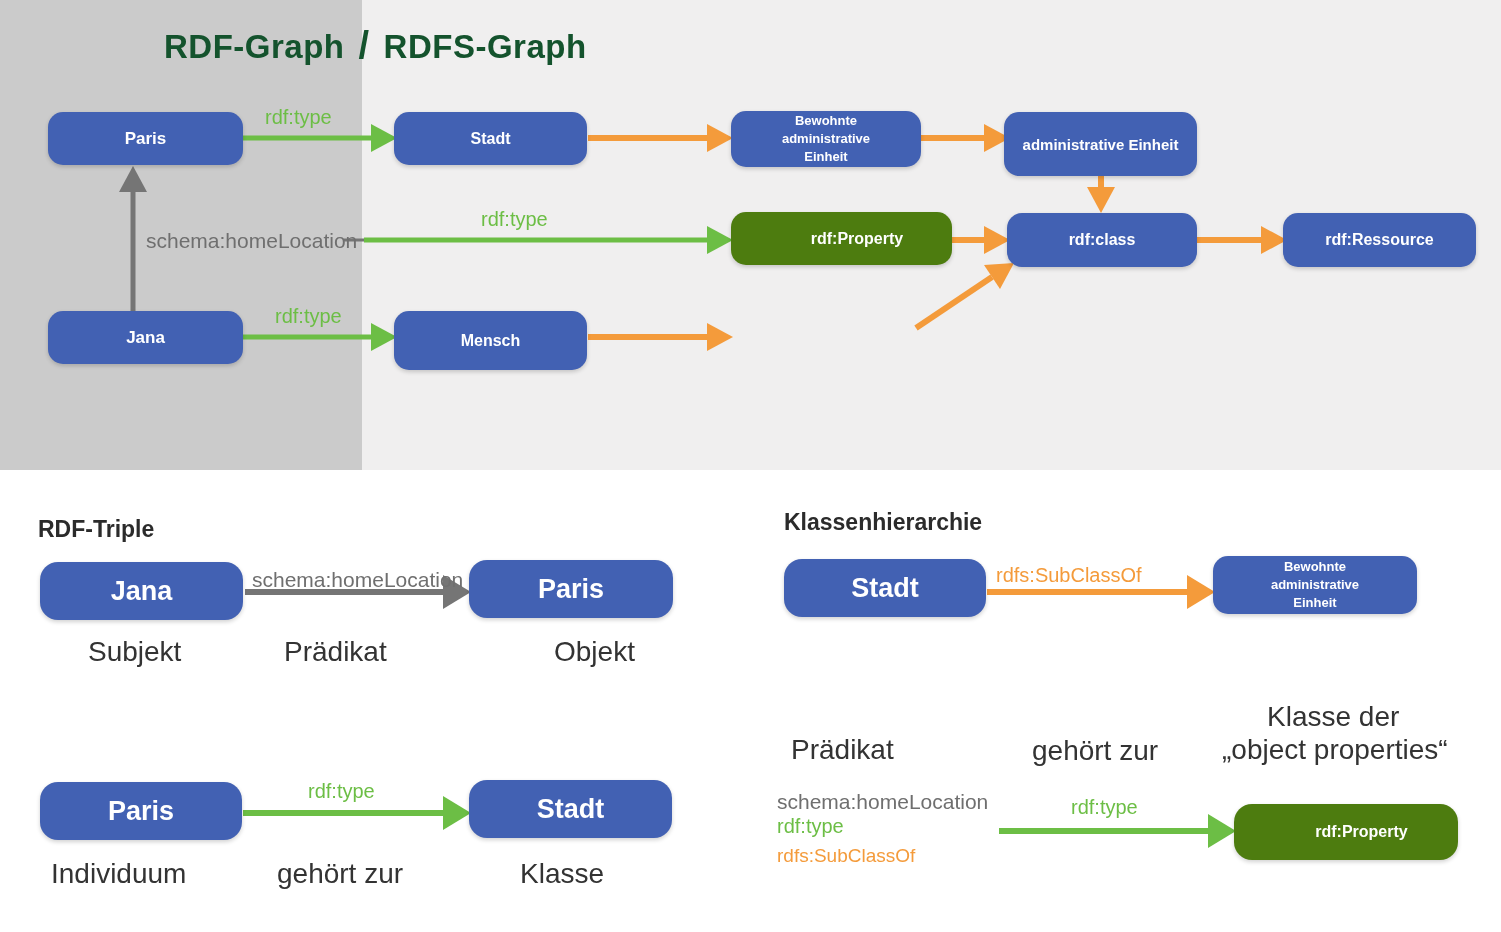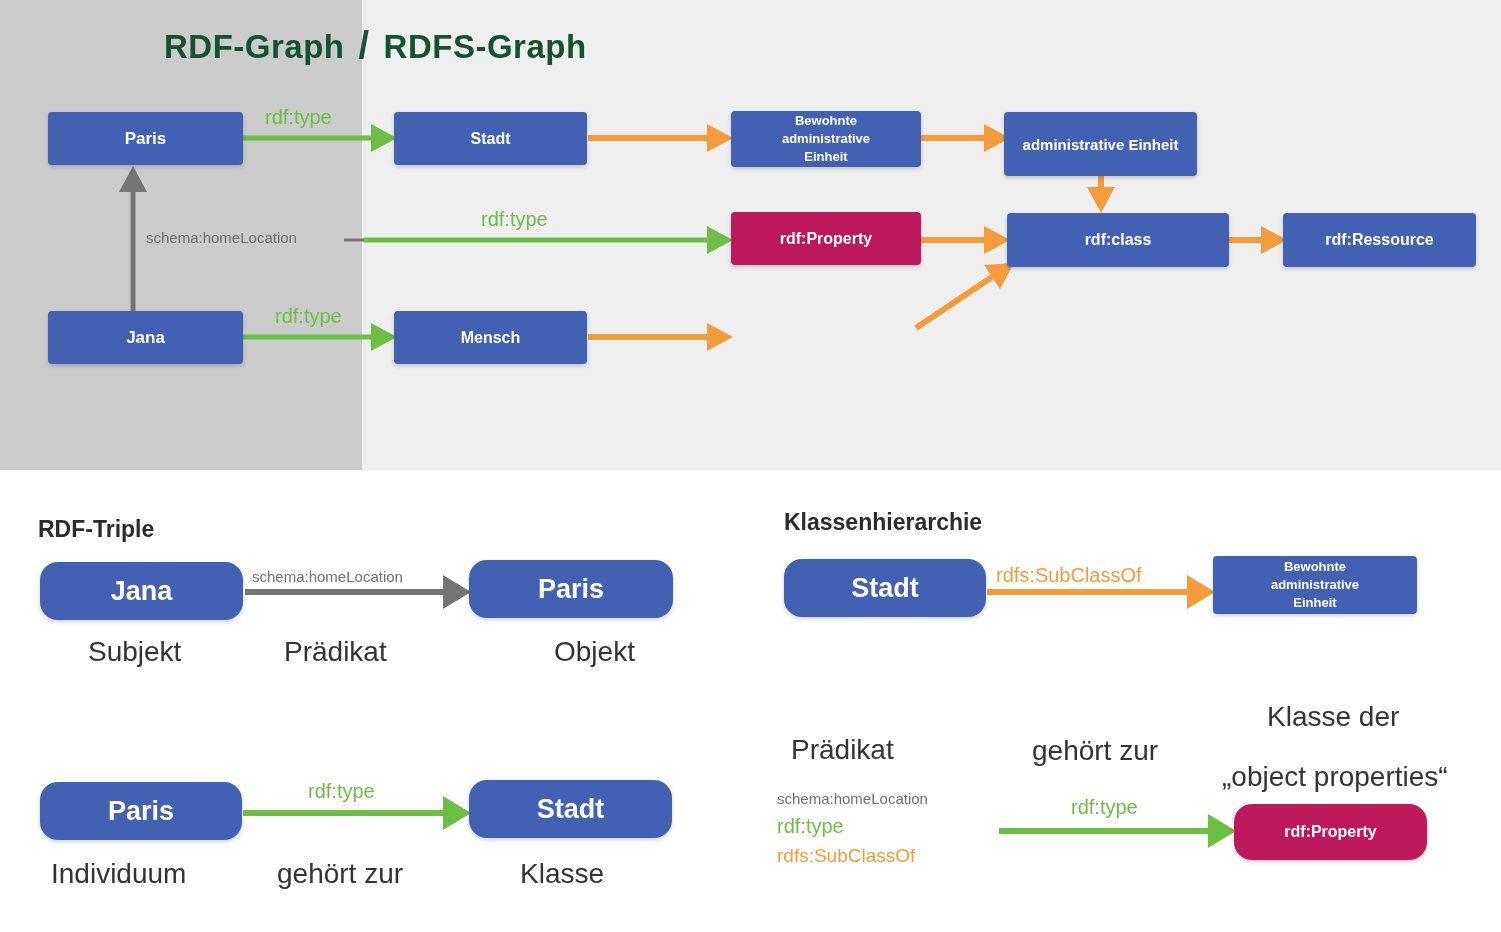--- a/index.html
+++ b/index.html
@@ -6,29 +6,29 @@
   .canvas{position:relative;width:1501px;height:932px;background:#ffffff;
           font-family:"Liberation Sans",sans-serif;overflow:hidden;}
   .panel-dark{position:absolute;left:0;top:0;width:362px;height:470px;background:#cbcbcb;}
   .panel-light{position:absolute;left:362px;top:0;width:1139px;height:470px;background:#f0efef;}
   .arrow-layer{position:absolute;left:0;top:0;pointer-events:none;}
   .title{position:absolute;left:131px;top:24px;font-size:33px;font-weight:bold;color:#14532d;
          letter-spacing:.5px;white-space:nowrap;margin-left:33px;}
   .title .sep{font-size:38px;padding:0 14px;font-weight:bold;}
   .node{position:absolute;display:flex;align-items:center;justify-content:center;
         background:#4261b3;color:#ffffff;font-weight:bold;text-align:center;
-        border-radius:4px;box-shadow:0 2px 4px rgba(0,0,0,.18);}
-  .node.gray{background:#be185d;}
+        border-radius:15px;box-shadow:0 2px 4px rgba(0,0,0,.18);}
+  .node.gray{background:#4d7c0f;padding-left:31px;}
   .node.big{border-radius:18px;font-size:27px;}
   .fs17{font-size:17px;} .fs16{font-size:16px;} .fs15{font-size:15px;}
   .fs13{font-size:13px;line-height:1.4;}
   .lbl{position:absolute;white-space:nowrap;}
   .green{color:#6cbe45;} .orange{color:#f49b3b;} .graytxt{color:#6f6f6f;}
   .edge-lbl{font-size:20px;}
-  .small-lbl{font-size:15px;}
+  .small-lbl{font-size:21px;}
   .heading{font-size:23px;font-weight:bold;color:#2b2b2b;}
   .role{font-size:28px;color:#333333;}
   .narrow{display:inline-block;}
 </style>
 </head>
 <body>
 
 <div class="canvas">
 
   <div class="panel-dark"></div>
@@ -105,24 +105,24 @@
     <span>RDF-Graph</span><span class="sep">/</span><span>RDFS-Graph</span>
   </div>
 
   <div class="node fs17" style="left:48px;top:112px;width:195px;height:53px;">Paris</div>
   <div class="node fs16" style="left:394px;top:112px;width:193px;height:53px;">Stadt</div>
   <div class="node fs13" style="left:731px;top:111px;width:190px;height:56px;">
     <span class="narrow" style="width:118px;">Bewohnte administrative Einheit</span>
   </div>
   <div class="node fs15" style="left:1004px;top:112px;width:193px;height:64px;">administrative Einheit</div>
   <div class="node gray fs16" style="left:731px;top:212px;width:190px;height:53px;">rdf:Property</div>
-  <div class="node fs16" style="left:1007px;top:213px;width:222px;height:54px;">rdf:class</div>
+  <div class="node fs16" style="left:1007px;top:213px;width:190px;height:54px;">rdf:class</div>
   <div class="node fs16" style="left:1283px;top:213px;width:193px;height:54px;">rdf:Ressource</div>
   <div class="node fs17" style="left:48px;top:311px;width:195px;height:53px;">Jana</div>
-  <div class="node fs16" style="left:394px;top:311px;width:193px;height:53px;">Mensch</div>
+  <div class="node fs16" style="left:394px;top:311px;width:193px;height:59px;">Mensch</div>
 
   <div class="lbl edge-lbl green" style="left:265px;top:106px;">rdf:type</div>
   <div class="lbl small-lbl graytxt" style="left:146px;top:229px;">schema:homeLocation</div>
   <div class="lbl edge-lbl green" style="left:481px;top:208px;">rdf:type</div>
   <div class="lbl edge-lbl green" style="left:275px;top:305px;">rdf:type</div>
 
   <div class="lbl heading" style="left:38px;top:516px;">RDF-Triple</div>
 
   <div class="node big" style="left:40px;top:562px;width:203px;height:58px;">Jana</div>
   <div class="lbl small-lbl graytxt" style="left:252px;top:568px;">schema:homeLocation</div>
@@ -140,21 +140,21 @@
 
   <div class="lbl heading" style="left:784px;top:509px;">Klassenhierarchie</div>
 
   <div class="node big" style="left:784px;top:559px;width:202px;height:58px;">Stadt</div>
   <div class="lbl edge-lbl orange" style="left:996px;top:564px;">rdfs:SubClassOf</div>
   <div class="node fs13" style="left:1213px;top:556px;width:204px;height:58px;">
     <span class="narrow" style="width:118px;">Bewohnte administrative Einheit</span>
   </div>
 
   <div class="lbl role" style="left:1267px;top:701px;">Klasse der</div>
-  <div class="lbl role" style="left:1222px;top:734px;margin-top:27px;">„object properties“</div>
+  <div class="lbl role" style="left:1222px;top:734px;">„object properties“</div>
   <div class="lbl role" style="left:791px;top:734px;">Prädikat</div>
   <div class="lbl role" style="left:1032px;top:735px;">gehört zur</div>
 
   <div class="lbl small-lbl graytxt" style="left:777px;top:790px;">schema:homeLocation</div>
   <div class="lbl edge-lbl green" style="left:777px;top:815px;">rdf:type</div>
   <div class="lbl orange" style="font-size:19px;left:777px;top:845px;">rdfs:SubClassOf</div>
 
   <div class="lbl edge-lbl green" style="left:1071px;top:796px;">rdf:type</div>
   <div class="node gray fs16" style="left:1234px;top:804px;width:193px;height:56px;border-radius:18px;">rdf:Property</div>
 

